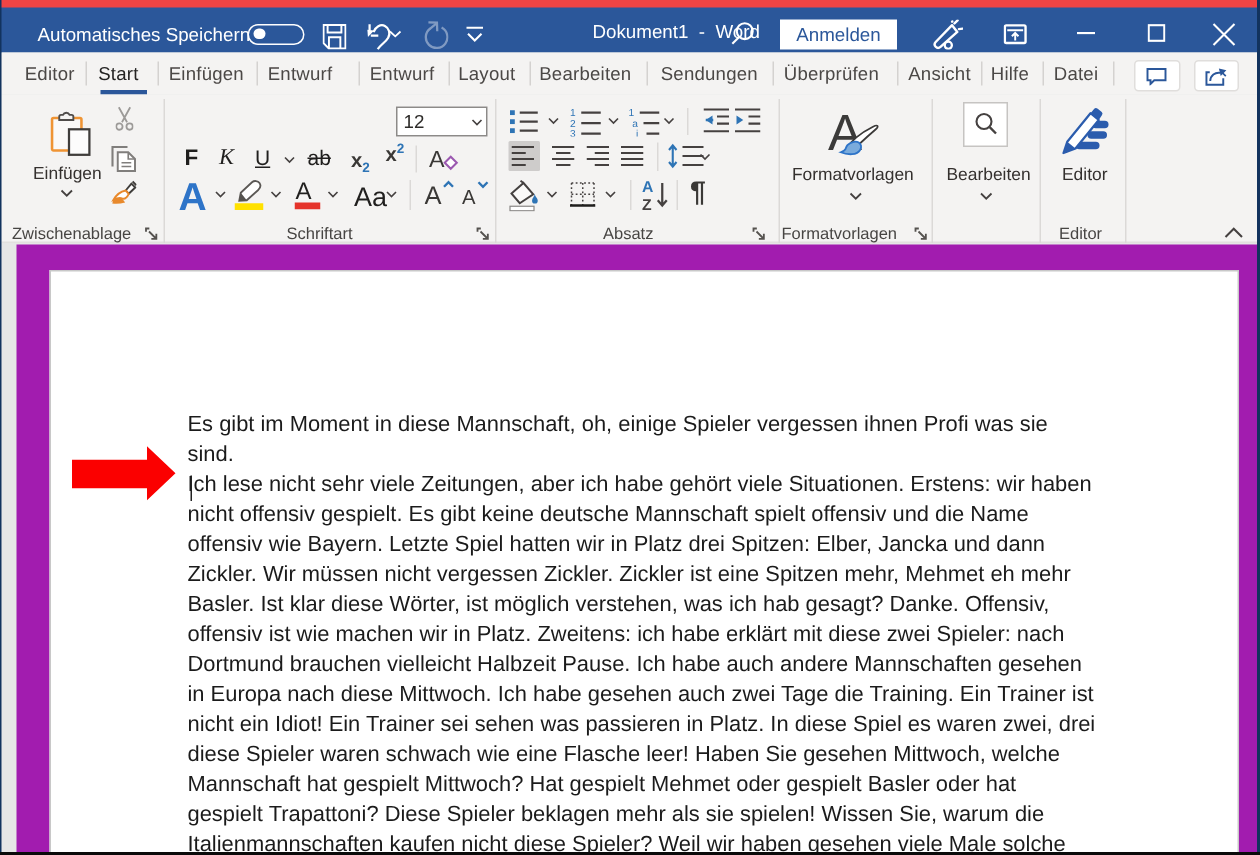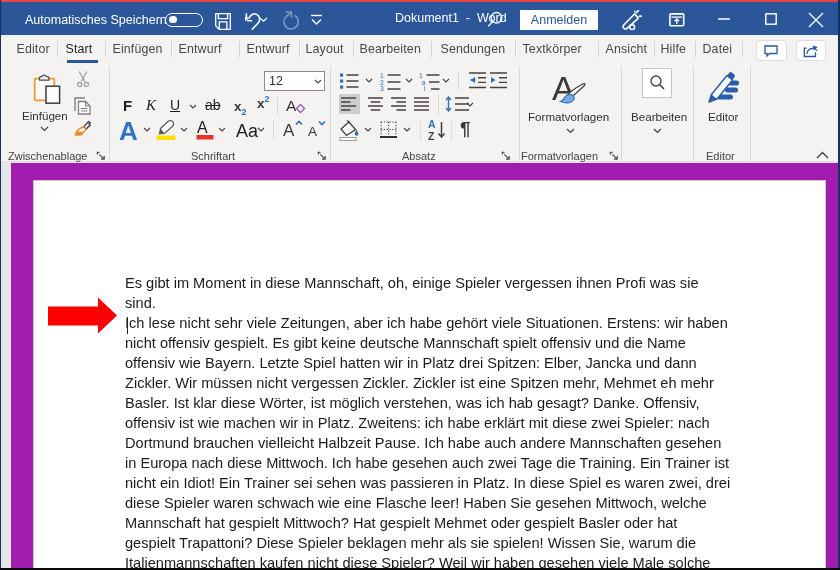--- a/index.html
+++ b/index.html
@@ -1,20 +1,20 @@
 <!DOCTYPE html>
 <html><head>
 <meta charset="utf-8">
 <style>
 * { margin:0; padding:0; box-sizing:border-box; }
 html,body { width:840px; height:570px; overflow:hidden; }
 body { font-family:"Liberation Sans", sans-serif; position:relative; background:#e6e6e6; }
 #win { position:absolute; left:0; top:0; width:840px; height:570px; }
 
-#titlebar { position:absolute; left:0; top:0; width:840px; height:35px; background:#2b579a; border-top:2px solid #ef4444; }
+#titlebar { position:absolute; left:0; top:0; width:840px; height:35px; background:#2b579a; border-top:5px solid #ef4444; }
 #titlebar .t { position:absolute; color:#fff; font-size:12.5px; white-space:nowrap; }
 #autosave { left:25px; top:11px; font-size:11.2px; }
 #toggle { position:absolute; left:165px; top:10.5px; width:38px; height:14.6px; border:1.2px solid #fff; border-radius:7.5px; }
 #toggle .knob { position:absolute; left:3.2px; top:2.2px; width:7.8px; height:7.8px; background:#fff; border-radius:50%; }
 .tbicon { position:absolute; }
 #doctitle { left:350px; top:9px; font-size:13px;margin-left:45px; }
 #anmelden { position:absolute; left:520px; top:8px; width:78px; height:20px; background:#fff; color:#2b579a; font-size:12.5px; text-align:center; line-height:20px; }
 
 #tabrow { position:absolute; left:1px; top:35px; width:837px; height:28px; background:#f4f3f2; }
 .tab { position:absolute; top:7px; font-size:12.4px; letter-spacing:0.15px; color:#4b4846; white-space:nowrap; }
@@ -101,21 +101,21 @@
   </div>
   <div id="tabrow">
     <span class="tab" style="left:15.5px">Editor</span>
     <span class="tab" style="left:64.5px;color:#252423">Start</span>
     <span class="tab" style="left:111.5px">Einfügen</span>
     <span class="tab" style="left:177.5px">Entwurf</span>
     <span class="tab" style="left:245.5px">Entwurf</span>
     <span class="tab" style="left:304.5px">Layout</span>
     <span class="tab" style="left:358.5px">Bearbeiten</span>
     <span class="tab" style="left:439.5px">Sendungen</span>
-    <span class="tab" style="left:521.5px">Textkörper</span>
+    <span class="tab" style="left:521.5px">Überprüfen</span>
     <span class="tab" style="left:604.5px">Ansicht</span>
     <span class="tab" style="left:659.5px">Hilfe</span>
     <span class="tab" style="left:701.5px">Datei</span>
     <span class="tabsep" style="left:56px"></span>
     <span class="tabsep" style="left:104px"></span>
     <span class="tabsep" style="left:170px"></span>
     <span class="tabsep" style="left:238px"></span>
     <span class="tabsep" style="left:298px"></span>
     <span class="tabsep" style="left:352px"></span>
     <span class="tabsep" style="left:430px"></span>

